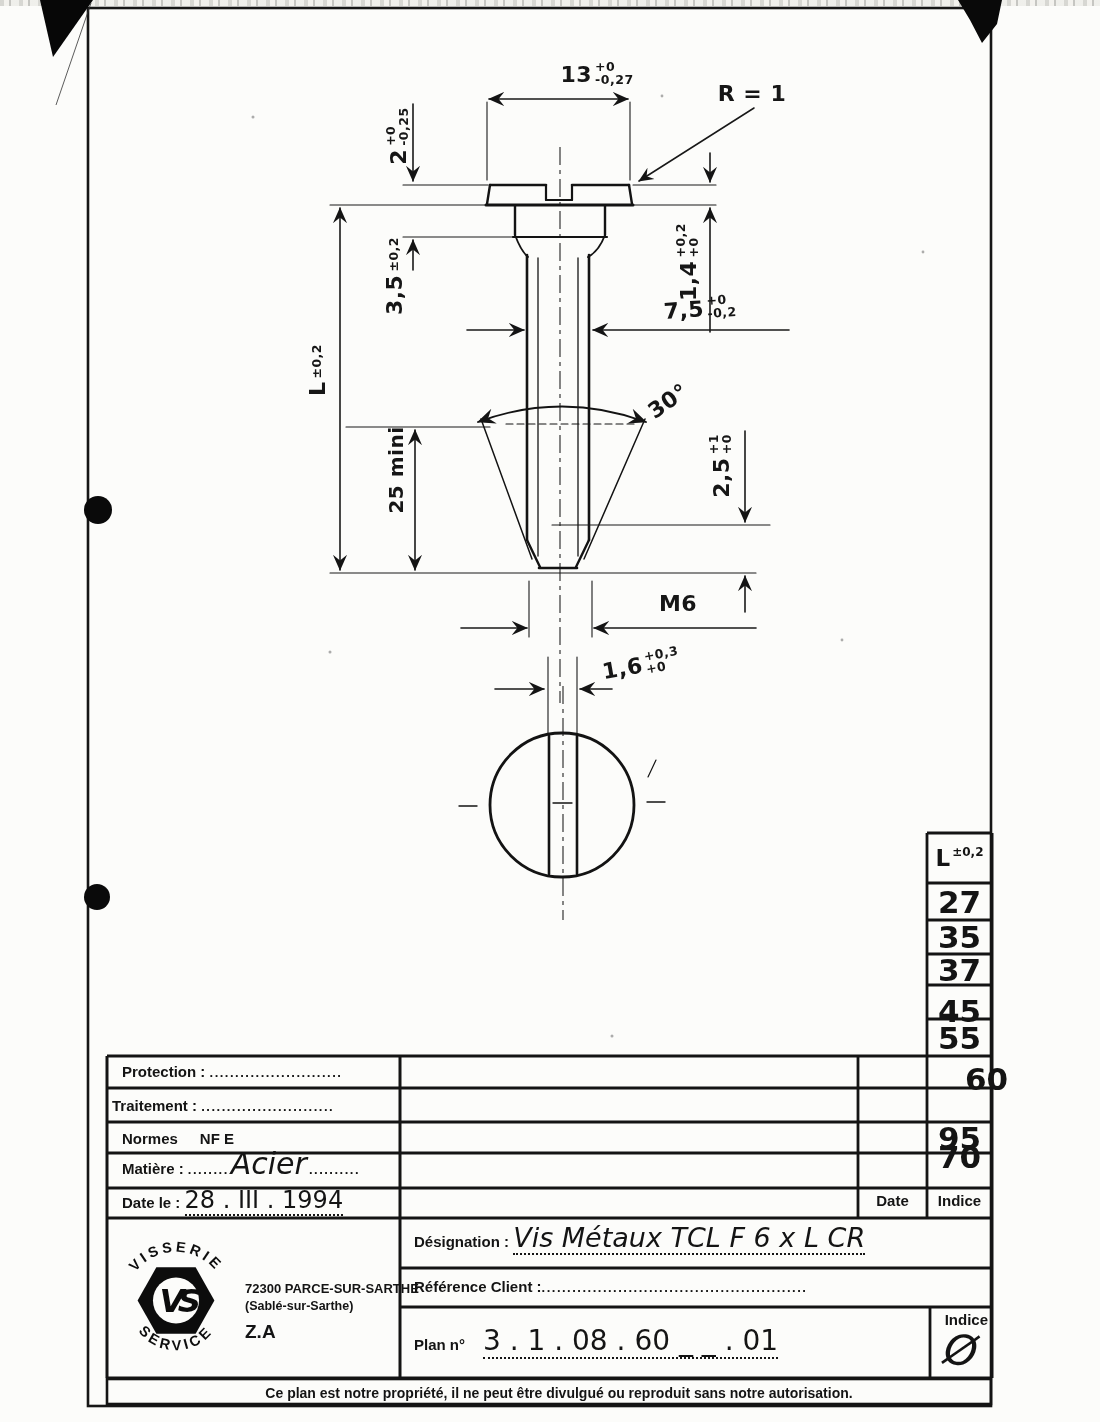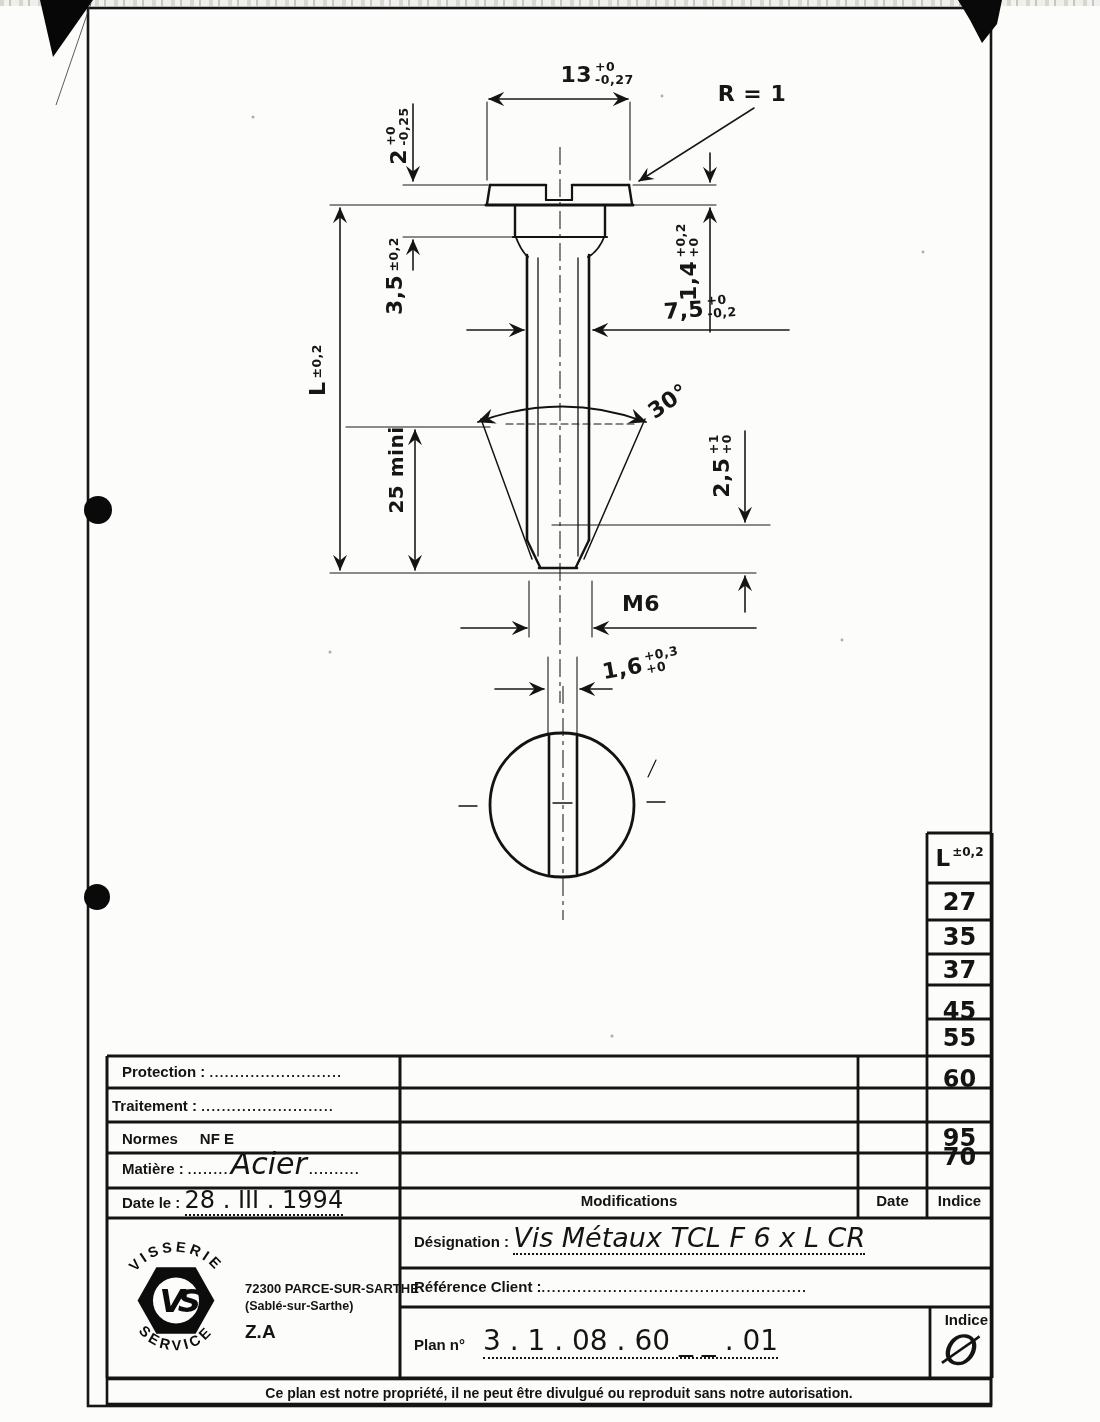--- a/index.html
+++ b/index.html
@@ -19,21 +19,21 @@
     font-size:12.5px;line-height:1.02;font-weight:600;margin-left:3px;margin-top:-4px;}
   .dim .tols i{font-style:normal;}
   
   .lab{position:absolute;font-size:15px;font-weight:bold;white-space:nowrap;display:flex;align-items:baseline;}
   .dots{font-weight:bold;letter-spacing:1.5px;font-size:13px;}
   .hand{font-family:"DejaVu Sans",sans-serif;font-weight:500;}
   .script{font-style:italic;}
   .ctr{justify-content:center;display:flex;align-items:center;text-align:center;}
   
   .lval{position:absolute;left:927px;width:65px;display:flex;justify-content:center;align-items:center;
-    font-family:"DejaVu Sans",sans-serif;font-size:24px;font-weight:600;}
+    font-family:"DejaVu Sans",sans-serif;font-size:31px;font-weight:600;}
   .lhead{position:absolute;left:927px;top:833px;width:65px;height:50px;display:flex;justify-content:center;align-items:center;
     font-family:"DejaVu Sans",sans-serif;font-size:23px;font-weight:600;}
   .lhead .sup{font-size:12px;margin-left:2px;margin-top:-12px;}
   .footerbar{position:absolute;left:107px;top:1381px;width:904px;height:23px;
     display:flex;justify-content:center;align-items:center;font-size:14px;font-weight:600;}
   .logosvg{position:absolute;left:112px;top:1222px;}
   .addr{position:absolute;font-weight:bold;white-space:nowrap;}
   .phi{position:absolute;left:930px;top:1326px;width:62px;text-align:center;
     font-family:"DejaVu Sans",sans-serif;font-size:42px;font-style:italic;font-weight:500;transform:rotate(8deg);}
 </style>
@@ -205,38 +205,38 @@
       </span>
   </div>
   <div class="dim" style="left:668px;top:401px;--r:-35deg;">30°</div>
   <div class="dim" style="left:396px;top:470px;--r:-90deg;font-size:20px;">25 mini</div>
   <div class="dim" style="left:721px;top:466px;--r:-90deg;">
     <span>2,5</span><span class="tols">
         <i>+1</i>
         <i>+0</i>
       </span>
   </div>
-  <div class="dim" style="left:641px;top:603px;">M6</div>
+  <div class="dim" style="left:678px;top:603px;">M6</div>
   <div class="dim" style="left:641px;top:665px;--r:-10deg;">
     <span>1,6</span><span class="tols">
         <i>+0,3</i>
         <i>+0</i>
       </span>
   </div>
 
   <div class="lhead">
     <span>L</span>
     <span class="sup">±0,2</span>
   </div>
   <div class="lval" style="top:883px;height:37px;">27</div>
   <div class="lval" style="top:920px;height:34px;">35</div>
   <div class="lval" style="top:954px;height:31px;">37</div>
   <div class="lval" style="top:985px;height:52px;">45</div>
   <div class="lval" style="top:1019px;height:37px;">55</div>
-  <div class="lval" style="top:1056px;height:45px;">60</div>
+  <div class="lval" style="top:1056px;height:45px;padding-left:27px;">60</div>
   <div class="lval" style="top:1140px;height:34px;">70</div>
   <div class="lval" style="top:1122px;height:31px;">95</div>
 
   <div class="lab" style="left:122px;top:1063px;">
     <span>Protection :</span>&nbsp;
     <span class="dots">..........................</span>
   </div>
   <div class="lab" style="left:112px;top:1097px;">
     <span>Traitement :</span>&nbsp;
     <span class="dots">..........................</span>
@@ -250,21 +250,20 @@
     <span>Matière :</span>&nbsp;
     <span class="dots">........</span>
     <span class="hand script" style="font-size:30px;margin:-14px 2px 0 2px;">Acier</span>
     <span class="dots">..........</span>
   </div>
   <div class="lab" style="left:122px;top:1194px;">
     <span>Date le :</span>&nbsp;
     <span class="hand" style="font-size:24px;margin-top:-8px;border-bottom:2px dotted #141414;">28 . III . 1994</span>
   </div>
 
-  <div class="lab ctr" style="left:400px;top:1192px;width:458px;">Modifications</div>
   <div class="lab ctr" style="left:858px;top:1192px;width:69px;">Date</div>
   <div class="lab ctr" style="left:927px;top:1192px;width:65px;">Indice</div>
 
   <div class="lab" style="left:414px;top:1232px;">
     <span>Désignation :</span>&nbsp;
     <span class="hand script" style="font-size:27px;margin-top:-10px;border-bottom:2px dotted #141414;">Vis Métaux TCL F 6 x L  CR</span>
   </div>
   <div class="lab" style="left:414px;top:1278px;">
     <span>Référence Client :</span>
     <span class="dots">....................................................</span>

